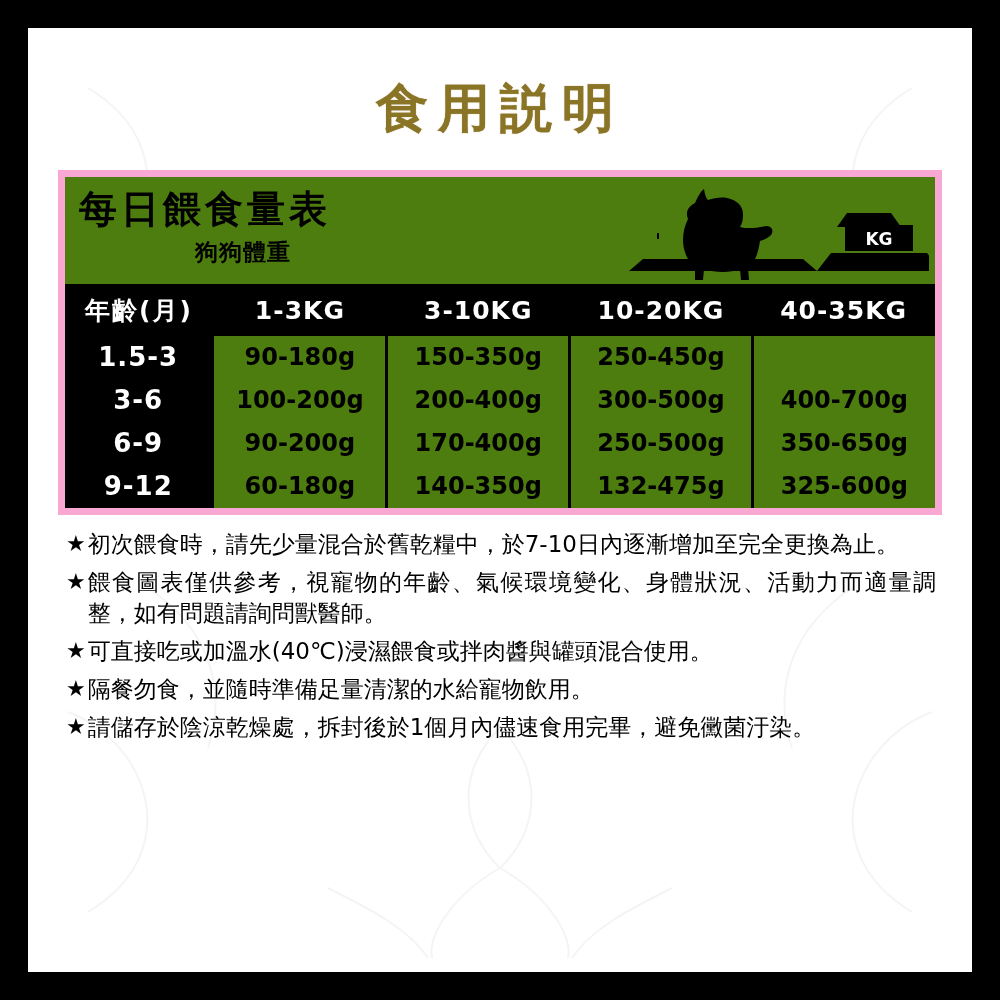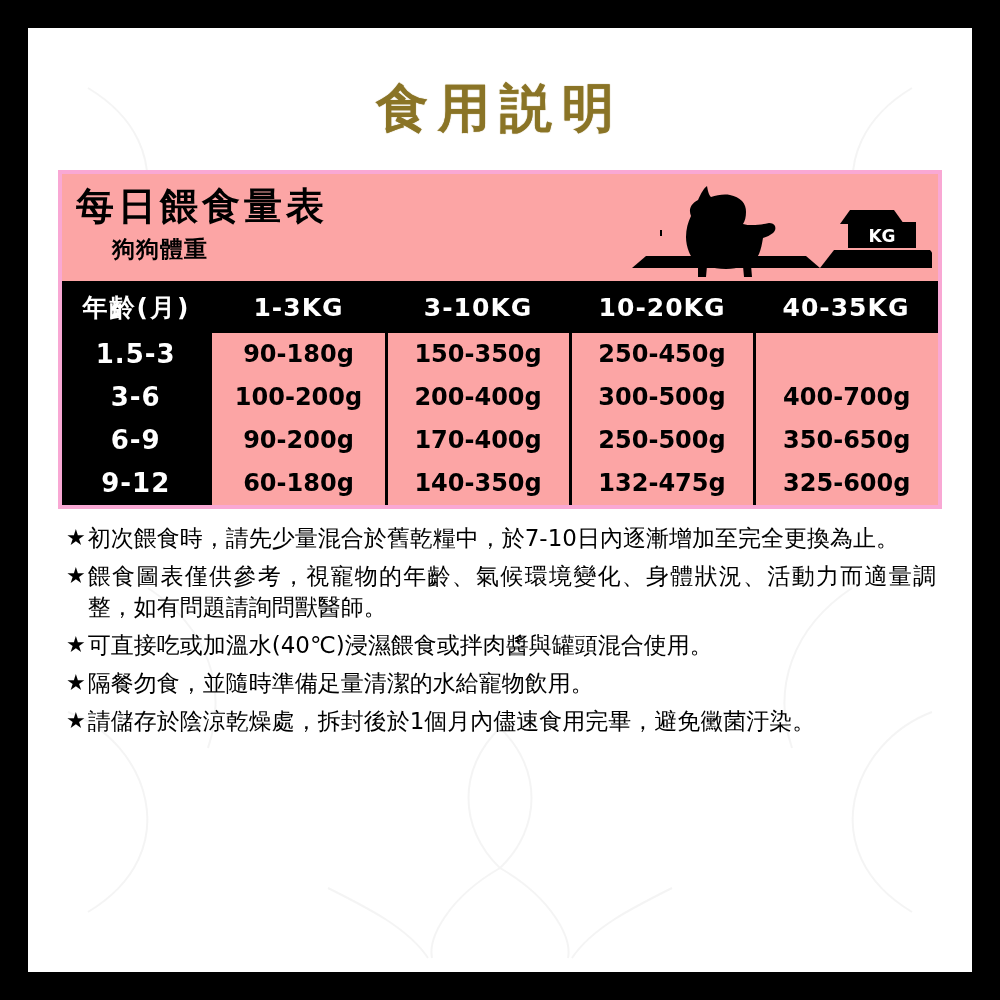--- a/index.html
+++ b/index.html
@@ -58,22 +58,22 @@
     font-weight: bold;
     font-size: 52px;
     letter-spacing: 10px;
     margin-top: 46px;
     margin-bottom: 26px;
     text-shadow: 0 0 1px #8a7426;
   }
 
   
   .table-wrap {
-    border: 4px solid #f9a8d4;
-    background: #fca5a5;
+    border: 7px solid #f9a8d4;
+    background: #4d7c0f;
   }
 
   .table-head {
     position: relative;
     padding: 12px 0 8px 14px;
     height: 110px;
     box-sizing: border-box;
     border-bottom: 3px solid #000;
   }
   .head-title {
@@ -91,21 +91,21 @@
   .head-sub {
     font-size: 22px;
     font-weight: bold;
     color: #000;
     letter-spacing: 0px;
   }
   .head-sub2 {
     font-size: 23px;
     font-weight: bold;
     color: #000;
-    margin-left: 36px;
+    margin-left: 116px;
     letter-spacing: 1px;
   }
 
   .head-art {
     position: absolute;
     right: 6px;
     top: 4px;
     width: 330px;
     height: 104px;
   }

